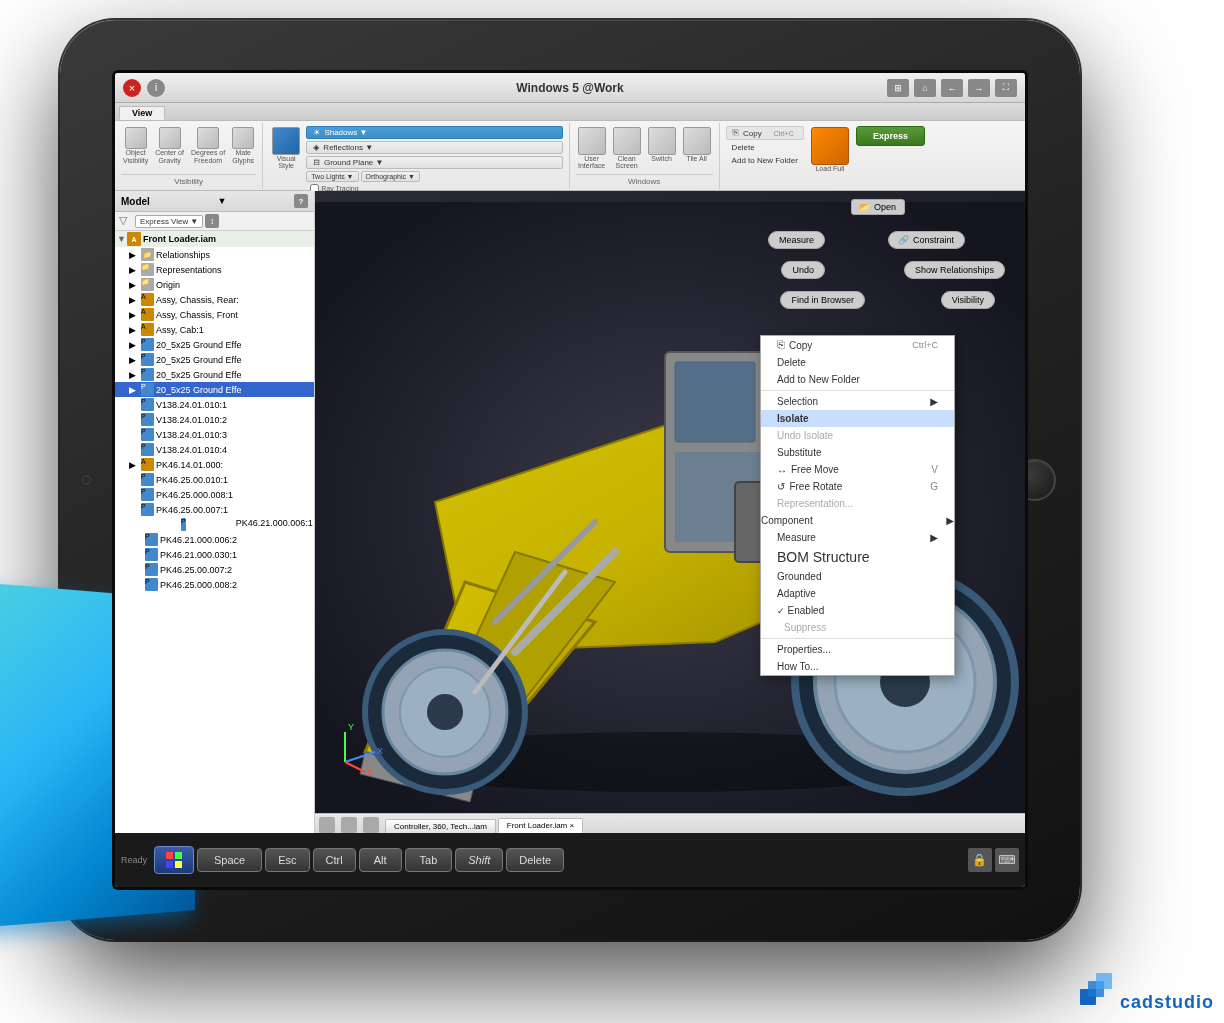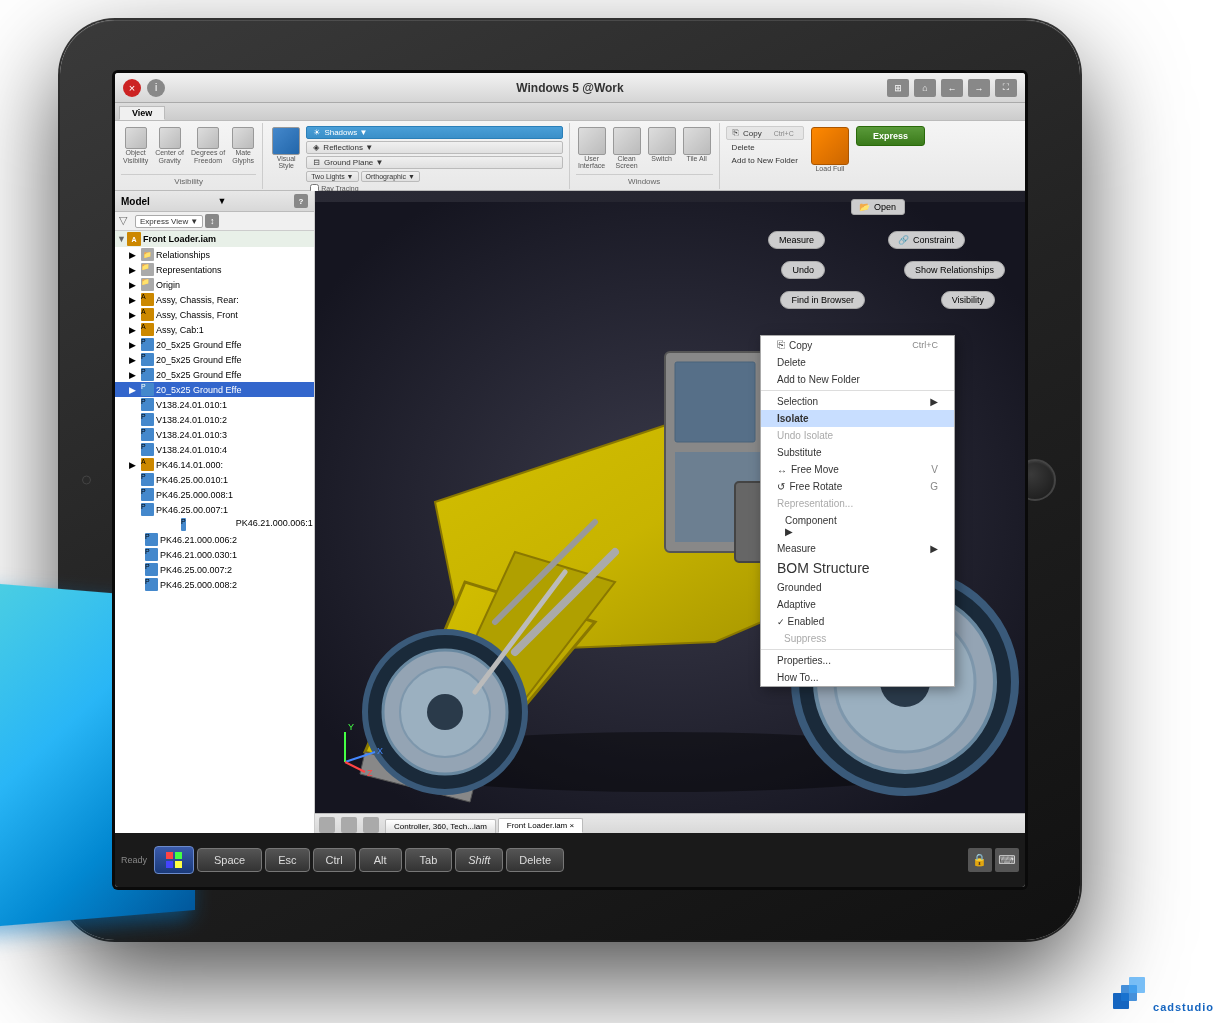--- a/index.html
+++ b/index.html
@@ -413,21 +413,21 @@
             <span style="color:#888;">V</span>
           </div>
           <div style="padding:3px 16px;cursor:pointer;color:#333;display:flex;justify-content:space-between;font-size:10px;">
             <div style="display:flex;align-items:center;gap:4px;">
                 <span>↺</span>
                 <span>Free Rotate</span>
               </div>
             <span style="color:#888;">G</span>
           </div>
           <div style="padding:3px 16px;cursor:pointer;color:#aaa;font-size:10px;">Representation...</div>
-          <div style="padding:3px 24px;cursor:pointer;color:#333;display:flex;justify-content:space-between;font-size:10px;flex-direction:column;">
+          <div style="padding:3px 0;cursor:pointer;color:#333;display:flex;justify-content:space-between;font-size:10px;">
             <span>Component</span>
               <span>▶</span>
           </div>
           <div style="padding:3px 16px;cursor:pointer;color:#333;display:flex;justify-content:space-between;font-size:10px;">
             <span>Measure</span>
               <span>▶</span>
           </div>
           <div style="padding:3px 16px;cursor:pointer;color:#333;font-size:14px;">BOM Structure</div>
           <div style="padding:3px 16px;cursor:pointer;color:#333;font-size:10px;">Grounded</div>
           <div style="padding:3px 16px;cursor:pointer;color:#333;font-size:10px;">Adaptive</div>
@@ -486,16 +486,16 @@
       </div>
     </div>
   </div>
 
   <div style="position:absolute;bottom:10px;right:10px;display:flex;align-items:center;gap:6px;">
     <svg width="36" height="36" viewBox="0 0 36 36">
       <rect x="2" y="18" width="16" height="16" fill="#1565c0" rx="1"></rect>
       <rect x="10" y="10" width="16" height="16" fill="#1976d2" rx="1" opacity="0.8"></rect>
       <rect x="18" y="2" width="16" height="16" fill="#42a5f5" rx="1" opacity="0.7"></rect>
     </svg>
-    <span style="font-size:11px;font-weight:bold;color:#1565c0;letter-spacing:1px;margin-top:28px;">cadstudio</span>
+    <span style="font-size:18px;font-weight:bold;color:#1565c0;letter-spacing:1px;margin-top:28px;">cadstudio</span>
   </div>
 
 </div>
 
 </body></html>

